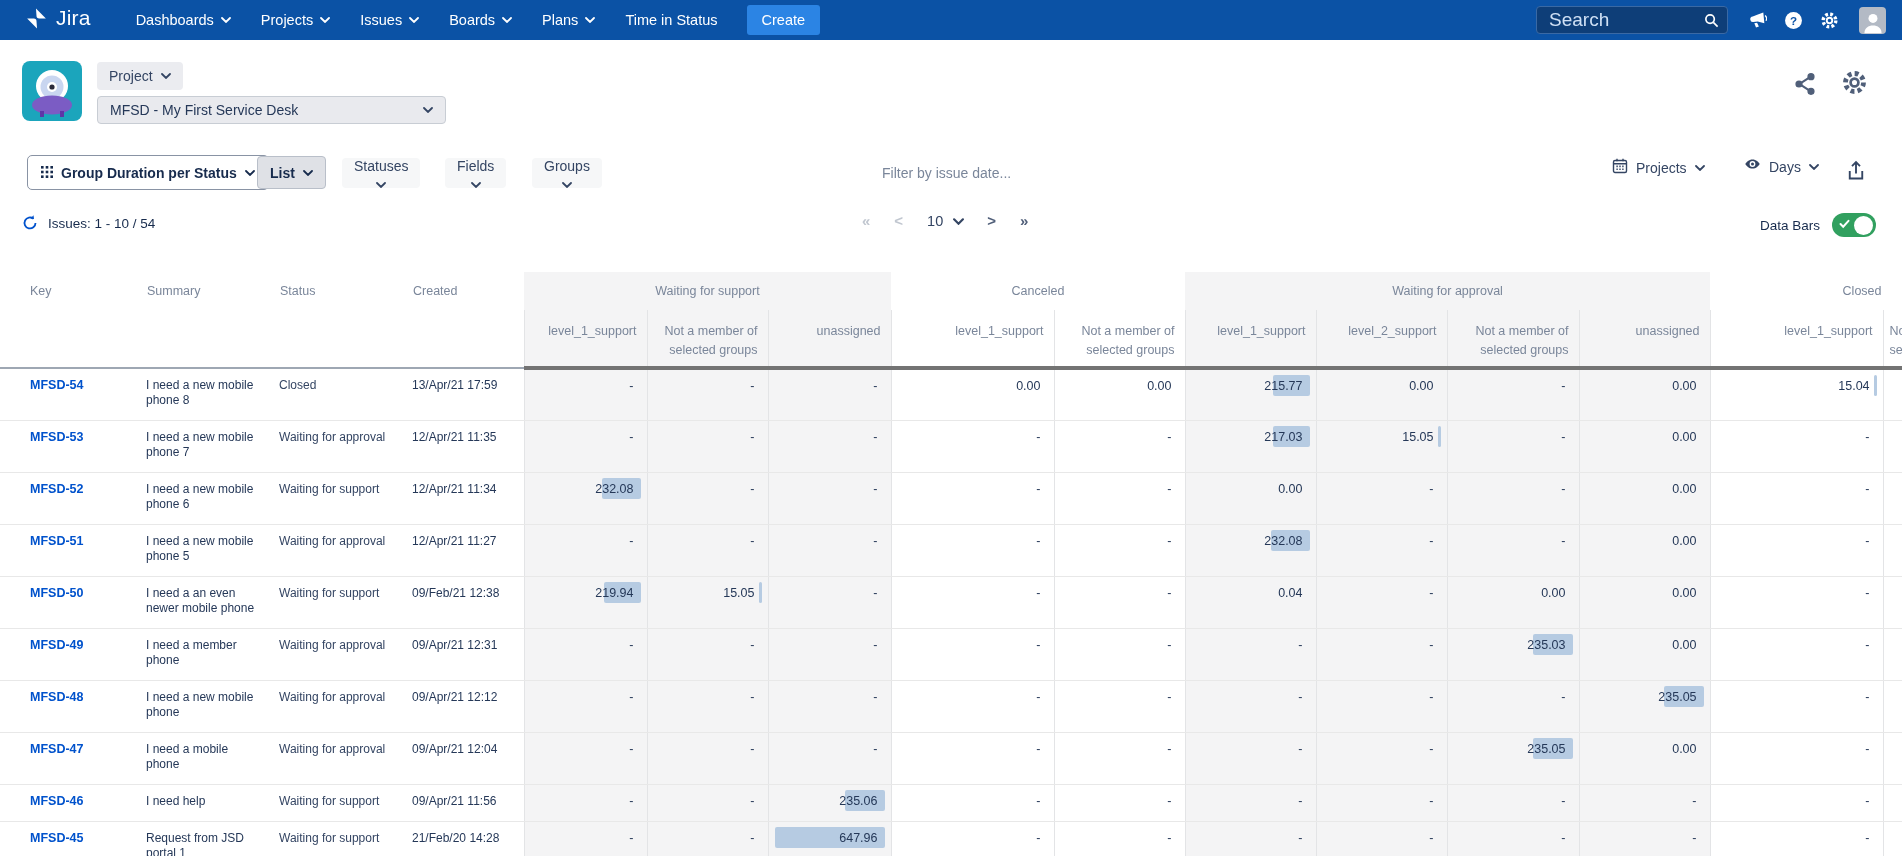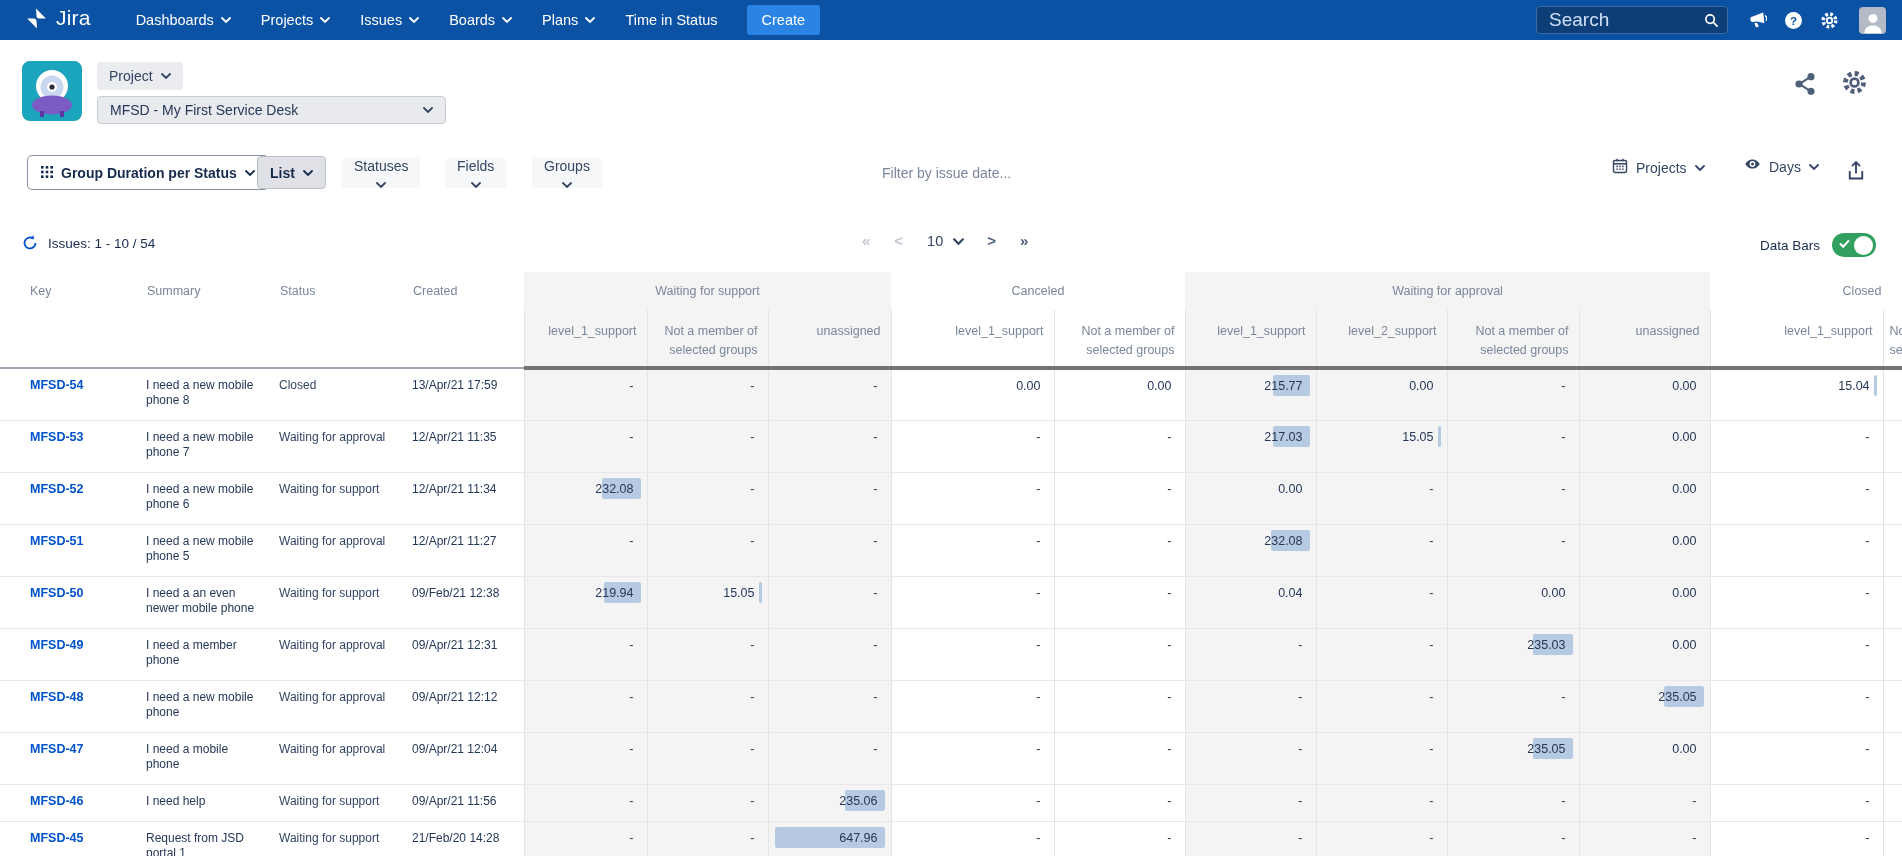--- a/index.html
+++ b/index.html
@@ -74,21 +74,21 @@
   .menu-btn{top:3px;height:30px;padding:0 12px;background:#F6F7F8;border-radius:4px;font-size:14px;color:#344563;flex-direction:column;}
   .filter-input{
     position:absolute;left:880px;top:2px;width:220px;height:30px;border:none;outline:none;
     font-size:14px;font-family:inherit;color:#7A869A;text-align:left;background:transparent;
   }
   .filter-input::placeholder{color:#7A869A;}
   .cal-ctl{left:1612px;top:3px;font-size:14px;color:#344563;}
   .days-ctl{left:1744px;top:3px;font-size:14px;color:#344563;}
   .export-btn{left:1846px;top:2px;width:22px;height:28px;color:#344563;}
   
-  .statusbar{position:absolute;left:0;top:230px;width:100%;height:30px;}
+  .statusbar{position:absolute;left:0;top:210px;width:100%;height:30px;}
   .refresh{position:absolute;left:21px;top:4px;width:18px;height:18px;color:#0052CC;cursor:pointer;}
   .issues-label{position:absolute;left:48px;top:6px;font-size:13.5px;color:#172B4D;}
   .pager{position:absolute;left:862px;top:2px;display:flex;align-items:center;gap:24px;font-size:15px;}
   .pg{cursor:pointer;color:#505F79;font-weight:bold;}
   .pg.disabled{color:#C1C7D0;cursor:default;}
   .pg-size{display:flex;align-items:center;gap:10px;color:#344563;font-size:14.5px;cursor:pointer;}
   .databars-wrap{position:absolute;right:26px;top:3px;display:flex;align-items:center;gap:12px;}
   .databars-label{font-size:13.5px;color:#172B4D;}
   .toggle{width:44px;height:24px;border-radius:12px;position:relative;cursor:pointer;}
   .toggle .knob{position:absolute;top:2.5px;right:3px;width:19px;height:19px;border-radius:50%;background:#fff;}

